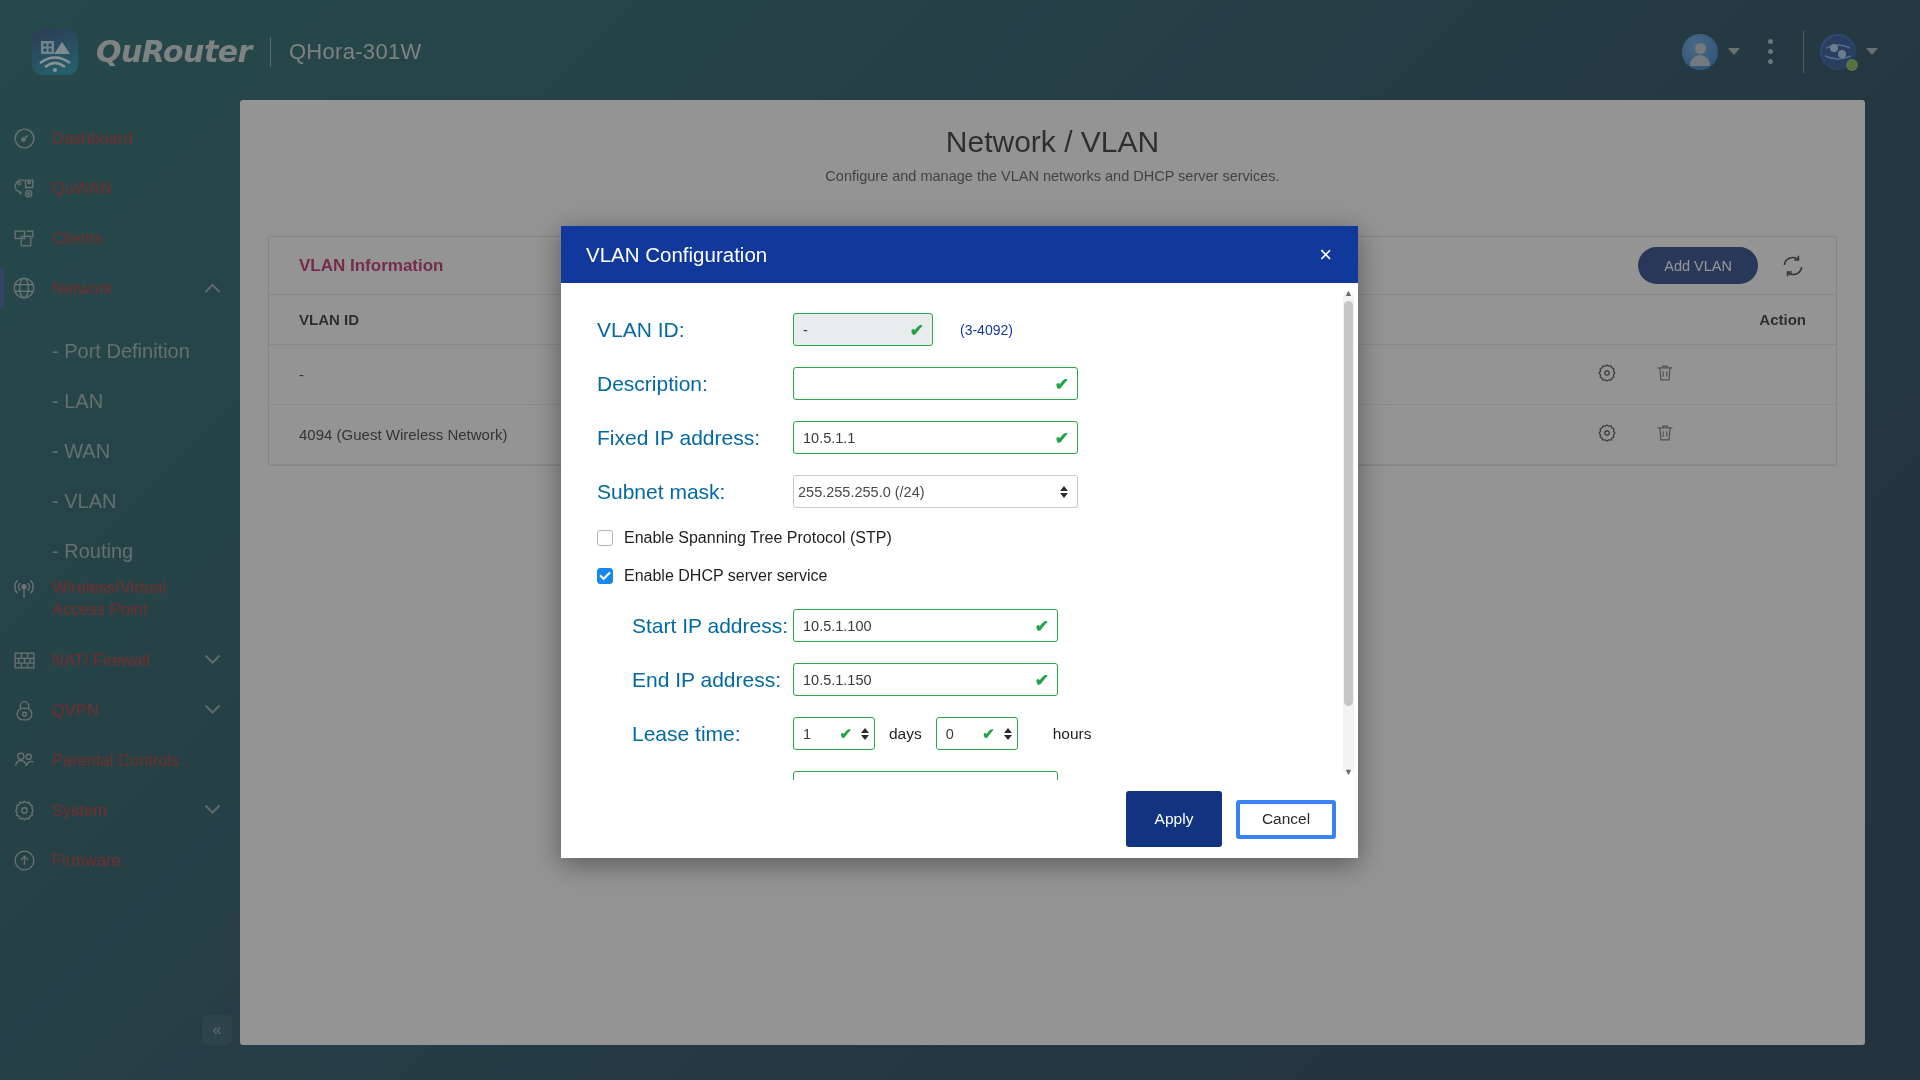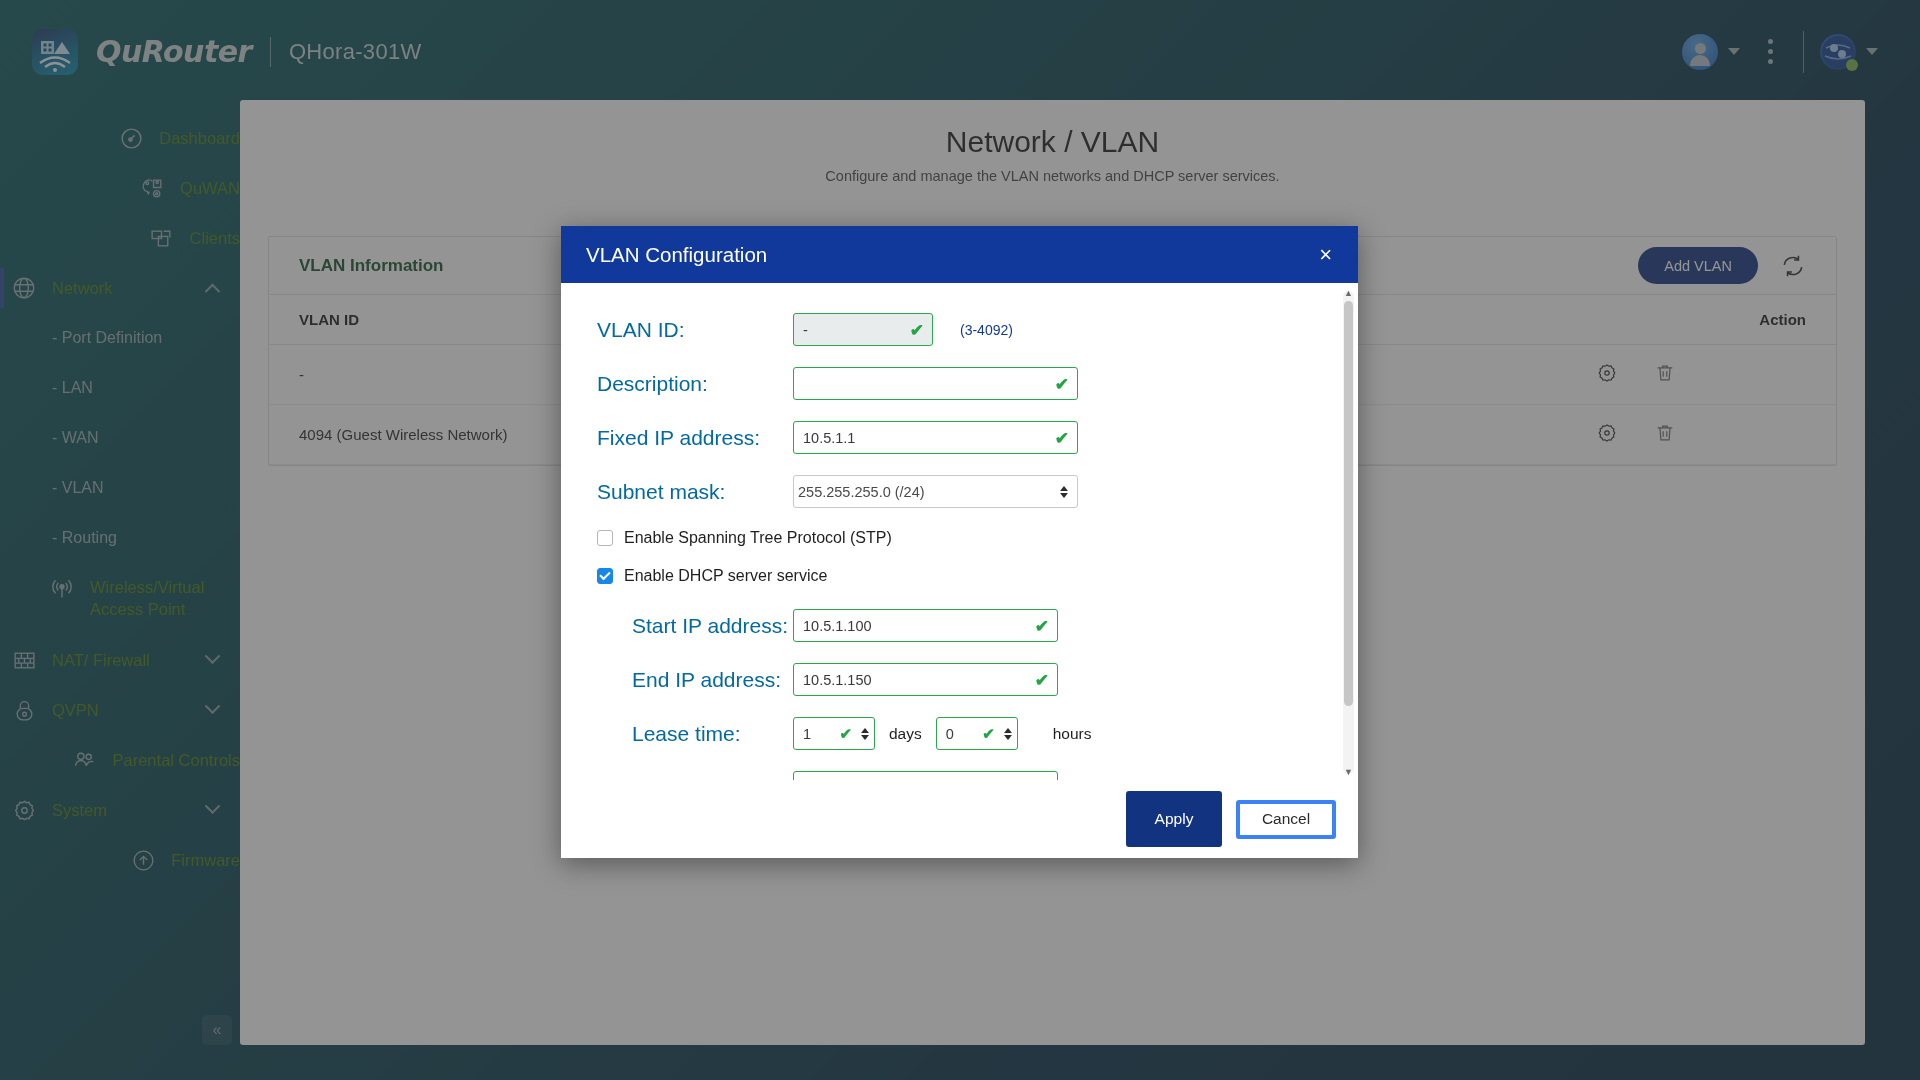--- a/index.html
+++ b/index.html
@@ -68,43 +68,43 @@
     border-radius: 50%; background: #7ab648;
   }
 
   
   .sidebar {
     position: absolute; top: 103px; left: 0; width: 240px; height: 977px;
     padding-top: 10px; z-index: 4;
   }
   .nav-item {
     display: flex; align-items: center; height: 50px;
-    padding-left: 10px; color: #4d7c0f; font-size: 16.5px;
-    position: relative; cursor: pointer; justify-content: flex-end;
+    padding-left: 10px; color: #b91c1c; font-size: 16.5px;
+    position: relative; cursor: pointer;
   }
   .nav-item.tall { height: 72px; align-items: flex-start; padding-top: 13px; }
   .nav-item.active::before {
     content: ""; position: absolute; left: 0; top: 5px; bottom: 5px;
     width: 4px; background: #2b4f9e;
   }
   .nav-ico {
     width: 28px; height: 28px; flex: none; margin-right: 14px;
     display: flex; align-items: center; justify-content: center;
   }
   .nav-ico svg { display: block; }
   .nav-label { line-height: 1.35; }
   .nav-chev {
     margin-left: auto; margin-right: 22px; width: 11px; height: 11px;
     border-right: 2px solid #8ca0a2; border-bottom: 2px solid #8ca0a2;
   }
   .nav-chev.up { transform: rotate(-135deg) translate(-2px,-2px); }
   .nav-chev.down { transform: rotate(45deg) translate(-3px,-3px); }
   .sub-item {
-    display: flex; align-items: center; height: 50px;
-    padding-left: 52px; color: #9aadaf; font-size: 16px; cursor: pointer;
+    display: flex; align-items: flex-end; height: 50px;
+    padding-left: 52px; color: #9aadaf; font-size: 20px; cursor: pointer;
   }
   .collapse-btn {
     position: absolute; left: 202px; bottom: 35px;
     width: 30px; height: 30px; border-radius: 5px;
     background: rgba(255,255,255,0.07);
     display: flex; align-items: center; justify-content: center;
     color: #8fa3a5; font-size: 16px;
   }
 
   
@@ -119,21 +119,21 @@
   .page-sub { font-size: 14.5px; color: #4a4a4a; margin-top: 9px; }
 
   .card {
     margin: 52px 28px 0 28px; border: 1px solid #e0e0e0;
     border-radius: 2px;
   }
   .card-head {
     display: flex; align-items: center; padding: 0 30px;
     height: 58px; border-bottom: 1px solid #e4e4e4;
   }
-  .card-title { font-size: 17px; color: #14532d; font-weight: bold; }
+  .card-title { font-size: 17px; color: #be185d; font-weight: bold; }
   .card-head-right { margin-left: auto; display: flex; align-items: center; gap: 22px; }
   .btn-primary {
     background: #12337f; color: #fff; border: none; border-radius: 20px;
     height: 37px; padding: 0 26px; font-size: 14.5px; cursor: pointer;
     font-family: "Liberation Sans", sans-serif;
   }
   .refresh-ico { width: 26px; height: 26px; cursor: pointer; }
 
   table.vlan { width: 100%; border-collapse: collapse; }
   table.vlan th {

